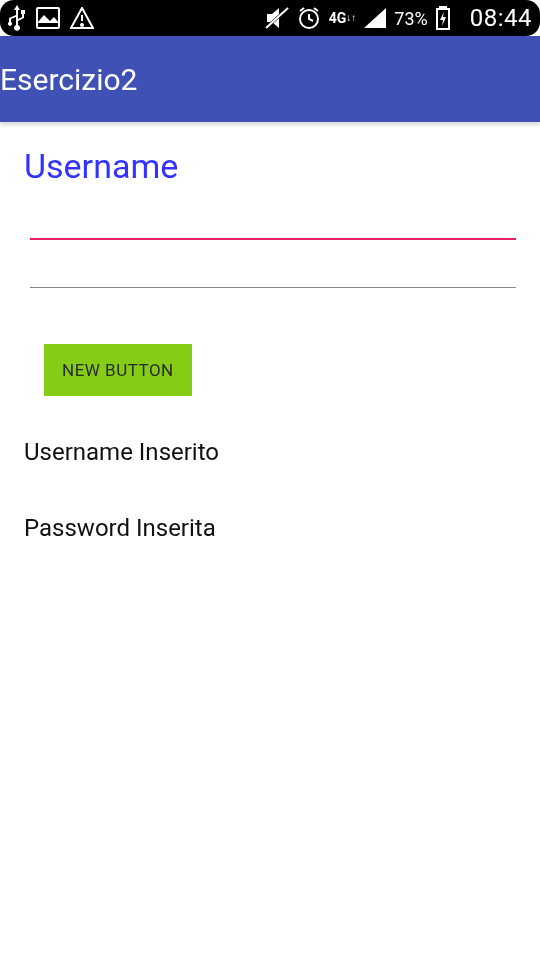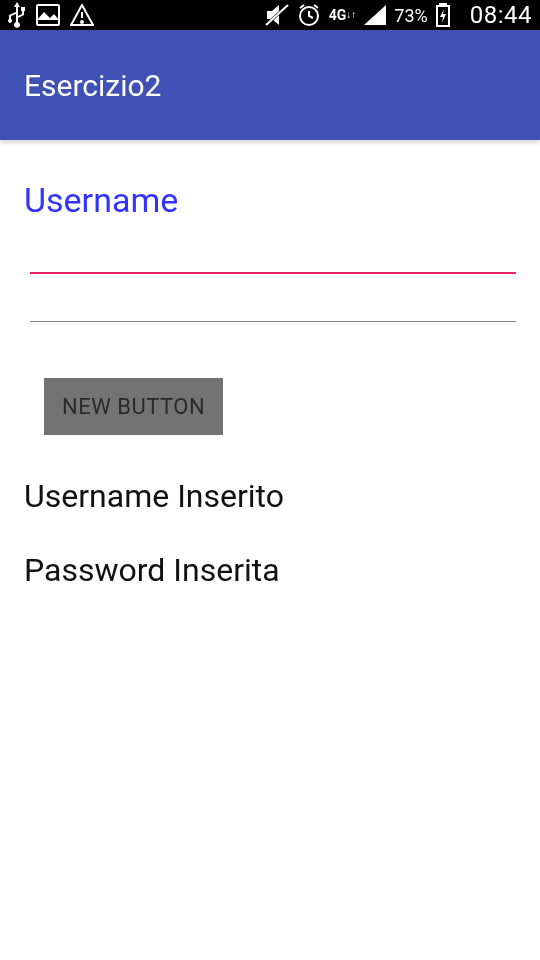--- a/index.html
+++ b/index.html
@@ -1,45 +1,45 @@
 <!DOCTYPE html>
 <html><head>
   <meta charset="utf-8">
   <style>
     * { margin: 0; padding: 0; box-sizing: border-box; }
     html, body { width: 540px; height: 960px; overflow: hidden; font-family: Roboto, Arial, sans-serif; background: #fff; }
     
     .status-bar {
-      height: 30px;
+      height: 36px;
       background: #000;
       color: #fff;
       display: flex;
       align-items: center;
       padding: 0 8px;
       font-size: 20px;
+      border-radius: 14px;
     }
     .status-left { display: flex; gap: 10px; align-items: center; }
     .status-right { margin-left: auto; display: flex; gap: 8px; align-items: center; }
     .status-icon { display: inline-flex; align-items: center; justify-content: center; }
     .status-time { font-size: 24px; letter-spacing: 0.5px; margin-left: 12px; }
     .status-pct { font-size: 18px; }
     
     .app-bar {
-      height: 110px;
+      height: 86px;
       background: #3F51B5;
       color: #fff;
       display: flex;
       align-items: center;
-      padding-left: 24px;
       font-size: 30px;
       box-shadow: 0 3px 4px rgba(0,0,0,0.15);
     }
     
     .content {
-      padding: 20px 24px;
+      padding: 4px 24px;
     }
     
     .field-label {
       color: #3333ff;
       font-size: 34px;
       margin-top: 20px;
       margin-bottom: 6px;
     }
     
     .input-line {
@@ -51,35 +51,35 @@
       outline: none;
       font-size: 24px;
       background: transparent;
     }
     .input-line.inactive { border-bottom: 1px solid #888; }
     
     .btn {
       margin-top: 56px;
       margin-left: 20px;
       display: inline-block;
-      background: #737373;
+      background: #84cc16;
       color: #2a2a2a;
-      font-size: 22px;
+      font-size: 17px;
       letter-spacing: 0.5px;
       padding: 16px 18px;
       border: none;
       font-family: inherit;
     }
     
     .result-text {
-      font-size: 32px;
+      font-size: 24px;
       color: #111;
       margin-top: 42px;
     }
-    .result-text + .result-text { margin-top: 36px; }
+    .result-text + .result-text { margin-top: 48px; }
   </style>
 </head>
 <body>
 
 <div class="status-bar">
   <div class="status-left">
     <span class="status-icon">
       <svg width="18" height="26" viewBox="0 0 18 26" fill="#fff">
           <path d="M9 0 L12 5 H10 V14 L14 12 V9 H13 V5 H17 V9 H16 V13 L10 16 V20 A3 3 0 1 1 8 20 V12 L3 14 V17 A2 2 0 1 1 1 17 V13 L8 10 V5 H6 Z"></path>
         </svg>

